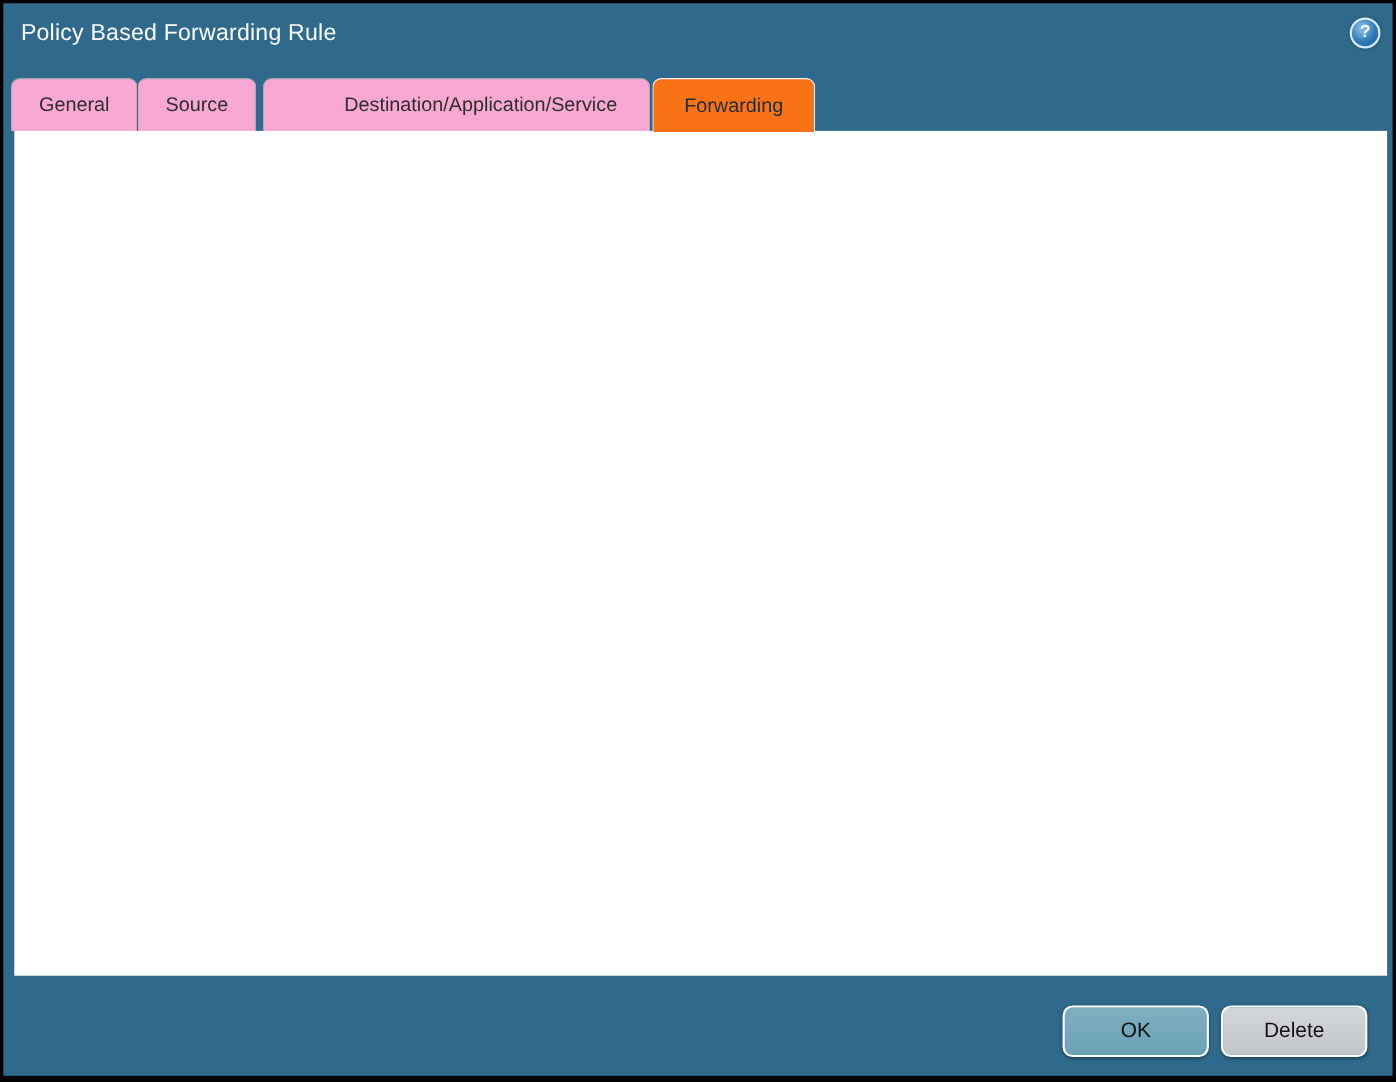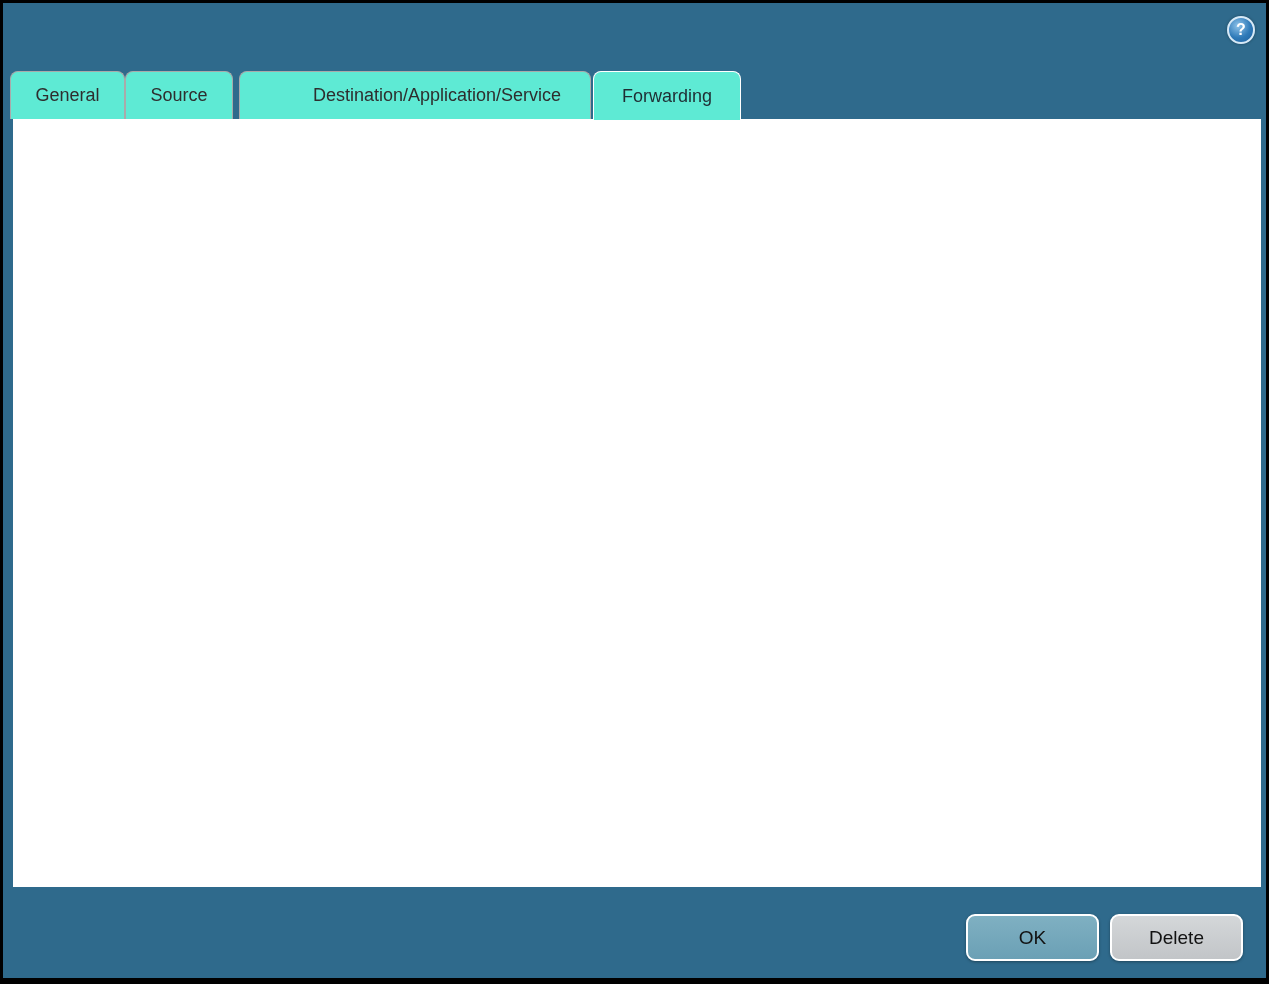--- a/index.html
+++ b/index.html
@@ -11,25 +11,25 @@
 
   
   .title { position:absolute; left:16px; top:15px; font-size:21px; color:#fbfdfe; letter-spacing:0.2px; }
   .help { position:absolute; left:1224px; top:13px; width:28px; height:28px; border-radius:50%;
           background:radial-gradient(circle at 38% 32%, #8ec3ea, #2f7ab8 55%, #1c5f9d);
           border:2px solid #d7e9f6; box-shadow:0 0 3px rgba(0,0,0,0.35);
           display:flex; align-items:center; justify-content:center;
           color:#fff; font-size:16px; font-weight:bold; cursor:pointer; }
 
   
-  .tab { position:absolute; top:68px; height:48px; background:#5eead4;
+  .tab { position:absolute; top:68px; height:48px; background:#f9a8d4;
          border:1px solid #a9aaaa; border-bottom:none; border-radius:8px 8px 0 0;
          display:flex; align-items:center; justify-content:center;
          font-size:18px; color:#2e2e2e; cursor:pointer; }
-  .tab.active { background:#5eead4; border-color:#ffffff; height:49px; color:#1f2d33; z-index:3; }
+  .tab.active { background:#f97316; border-color:#ffffff; height:49px; color:#1f2d33; z-index:3; }
 
   
   .panel { position:absolute; left:10px; top:116px; width:1248px; height:768px; background:#ffffff; z-index:2; }
 
   
   .flabel { position:absolute; left:10px; width:197px; text-align:right; font-size:18px; color:#373737; line-height:36px; }
   .combo { position:absolute; left:217px; width:1029px; height:36px; }
   .combo .box { position:absolute; left:0; top:0; width:993px; height:36px; background:#fff;
                 border:1px solid #c3c3c3; font-size:18px; color:#0c0c0c; line-height:34px; padding-left:9px;
                 white-space:nowrap; overflow:hidden; }
@@ -78,20 +78,21 @@
           cursor:pointer; box-shadow:0 1px 3px rgba(0,0,0,0.35); }
   .fbtn.ok { left:963px; background:linear-gradient(#7fb0c2,#6ba0b5); }
   .fbtn.cancel { left:1107px; background:linear-gradient(#d4d7d9,#c2c5c8); }
 </style>
 </head>
 <body>
 
 <div class="screen">
   <div class="chrome">
 
+    <div class="title">Policy Based Forwarding Rule</div>
     <div class="help">
       <span>?</span>
     </div>
 
     <div class="tab" style="left:7px; width:115px;">
       <span>General</span>
     </div>
     <div class="tab" style="left:122px; width:108px;">
       <span>Source</span>
     </div>

